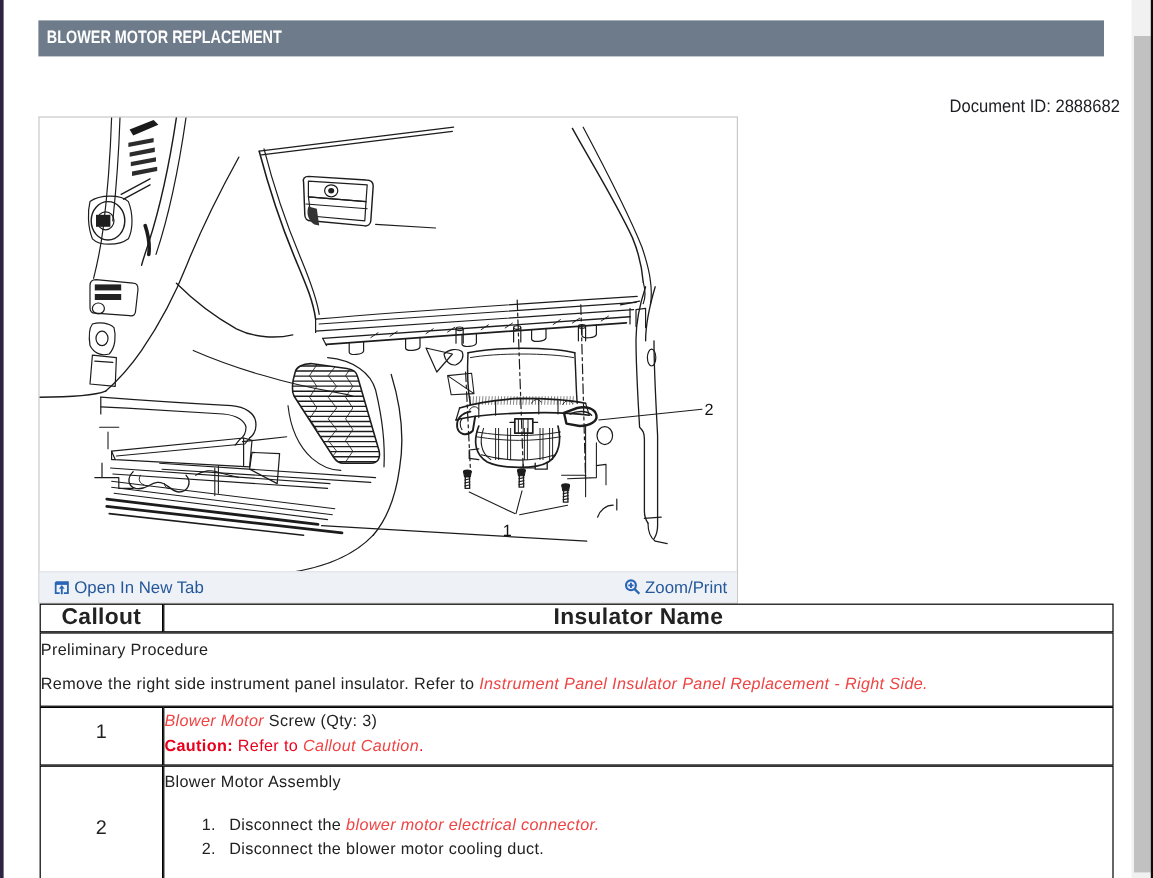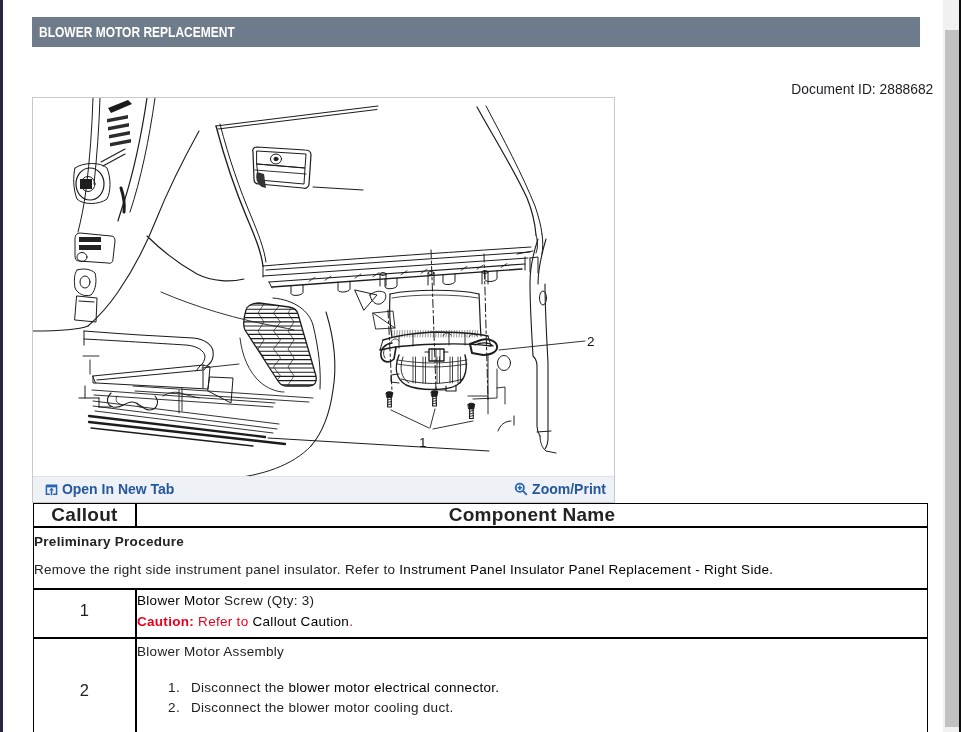--- a/index.html
+++ b/index.html
@@ -5,32 +5,32 @@
 html,body{margin:0;padding:0;}
 body{width:961px;height:732px;background:#ffffff;font-family:"Liberation Sans",sans-serif;position:relative;overflow:hidden;}
 #leftstrip{position:absolute;left:0;top:0;width:3px;height:732px;background:#2c2440;}
 #sbtrack{position:absolute;left:943px;top:0;width:16px;height:732px;background:#f1f1f1;}
 #sbthumb{position:absolute;left:945px;top:30px;width:14px;height:697px;background:#c1c1c1;}
 #rightedge{position:absolute;left:959px;top:0;width:2px;height:732px;background:#0c0c0c;}
 #titlebar{position:absolute;left:32px;top:17px;width:881px;height:30px;background:#6d7b8a;color:#fff;font-size:15px;font-weight:bold;line-height:30px;padding-left:7px;}
 #docid{position:absolute;left:32px;top:80px;width:901px;text-align:right;font-size:15px;font-weight:normal;color:#1c1c22;}
 #figbox{position:absolute;left:32px;top:97px;width:581px;height:404px;border:1px solid #c9c9c9;background:#fff;}
 #figfoot{position:absolute;left:0;bottom:0;width:100%;height:26px;background:#eef1f6;border-top:1px solid #dfe3e9;box-sizing:border-box;}
-.flink{color:#24589b;font-size:14px;font-weight:bold;}
+.flink{color:#24589b;font-size:14px;}
 #openlink{position:absolute;left:12px;top:4px;}
 #zoomlink{position:absolute;right:8px;top:4px;}
 #maintable{position:absolute;left:33px;top:503px;width:895px;border-collapse:separate;border-spacing:0;font-size:13.5px;letter-spacing:.29px;color:#222;}
 #maintable th,#maintable td{border:1px solid #000;}
 #maintable th{padding:0;}
 #maintable th{font-size:19px;font-weight:bold;text-align:center;height:20px;}
 #maintable td.c1{text-align:center;vertical-align:middle;width:101px;padding:0;}
-a.lnk{color:#000000;text-decoration:none;}
+a.lnk{color:#ef4444;text-decoration:none;font-style:italic;}
 .red{color:#e8001c;margin-top:15px;}
 #maintable td#prelim{padding:4px 0 8px 0;vertical-align:top;}
-#prelim .l1{line-height:20px;font-weight:bold;}
+#prelim .l1{line-height:20px;font-weight:normal;}
 #prelim .l2{line-height:20px;margin-top:8px;}
 #maintable td.c2{padding:1px 0 4.5px 0;line-height:20px;vertical-align:top;}
 #maintable td.c1{font-size:16.5px;}
 .gap{margin-top:1px;}
 ol.steps{margin:16px;padding:0 0 0 31px;}
 ol.steps li{padding-left:7px;}
 </style>
 </head>
 <body>
 <div id="leftstrip"></div>
@@ -209,21 +209,21 @@
           <circle cx="5.8" cy="5.8" r="4.1" fill="none" stroke="#2a65b5" stroke-width="1.8"></circle>
           <path d="M5.8 3.6 v4.4 M3.6 5.8 h4.4" stroke="#2a65b5" stroke-width="1.6"></path>
           <path d="M8.9 8.9 L12.8 12.8" stroke="#2a65b5" stroke-width="1.9"></path>
         </svg> Zoom/Print</span>
   </div>
 </div>
 <table id="maintable">
   <tbody>
       <tr>
         <th style="width:101px">Callout</th>
-        <th>Component Name</th>
+        <th>Insulator Name</th>
       </tr>
   <tr>
         <td colspan="2" id="prelim">
      <div class="l1">Preliminary Procedure</div>
      <div class="l2">Remove the right side instrument panel insulator. Refer to <a class="lnk" href="#">Instrument Panel Insulator Panel Replacement - Right Side</a><a class="lnk" href="#">.</a></div>
   </td>
       </tr>
   <tr>
         <td class="c1" style="padding:1px 0 6px">1</td>
         <td class="c2">

